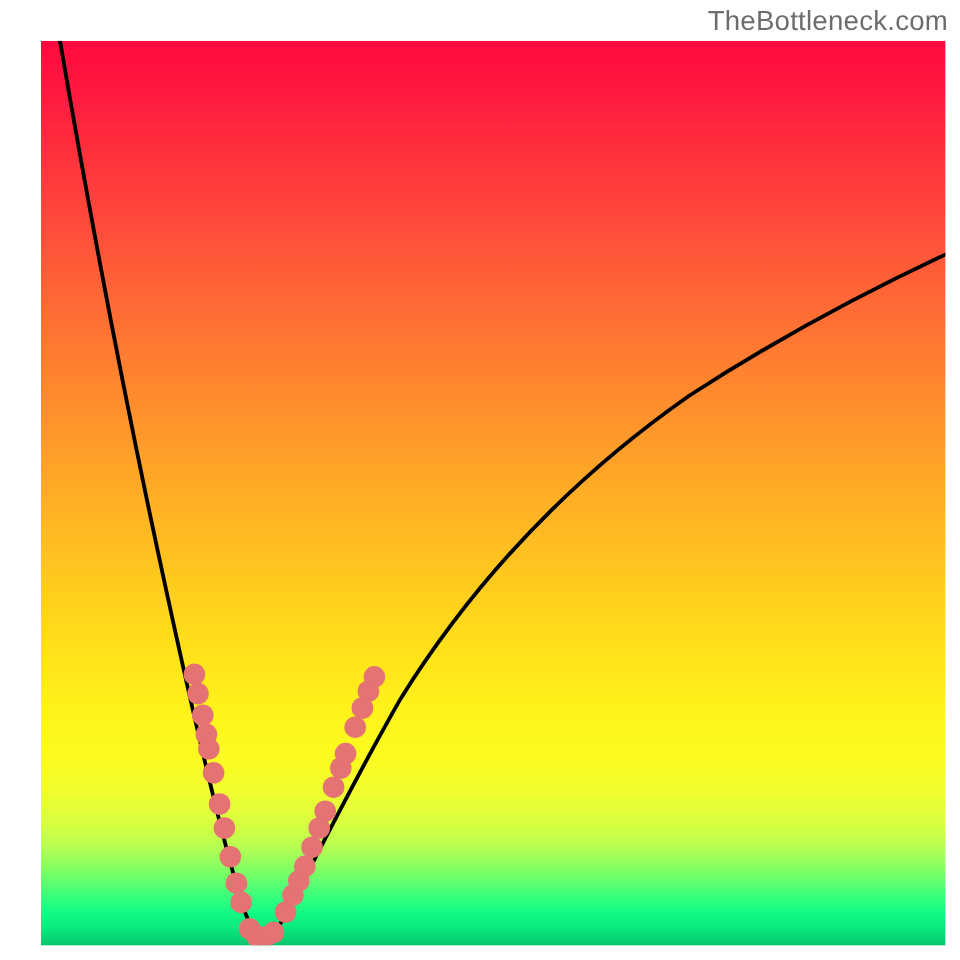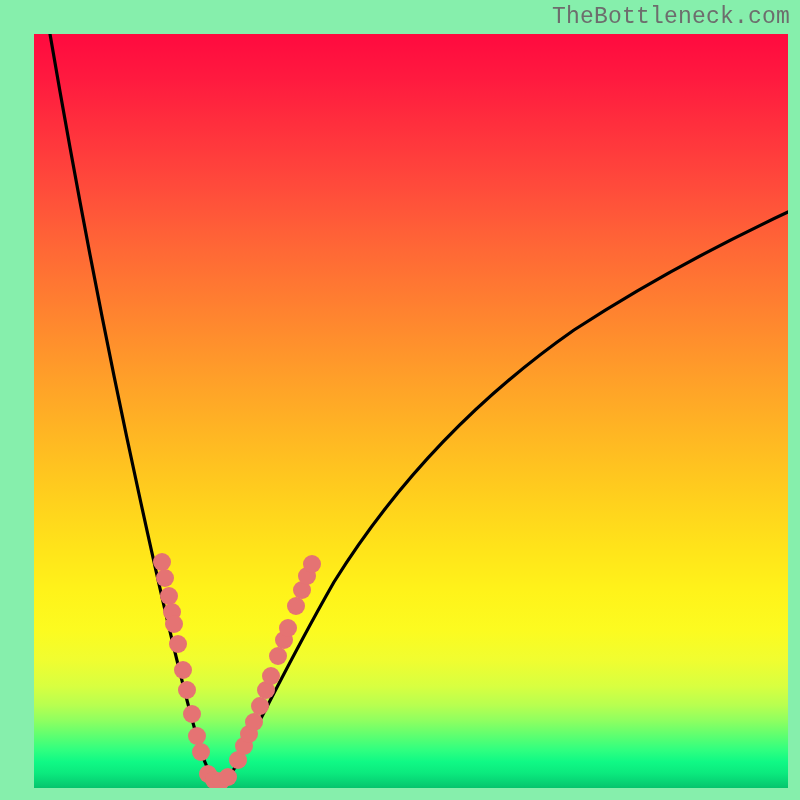--- a/index.html
+++ b/index.html
@@ -8,22 +8,21 @@
     width: 800px;
     height: 800px;
     background: #000;
     overflow: hidden;
     font-family: Arial, Helvetica, sans-serif;
   }
   .stage {
     position: relative;
     width: 800px;
     height: 800px;
-    background: #86efac;
-    font-family: Liberation Mono, monospace;
+    background: #ffffff;
   }
   .plot {
     position: absolute;
     left: 34px;
     top: 34px;
     width: 754px;
     height: 754px;
     overflow: hidden;
   }
   .gradient {

